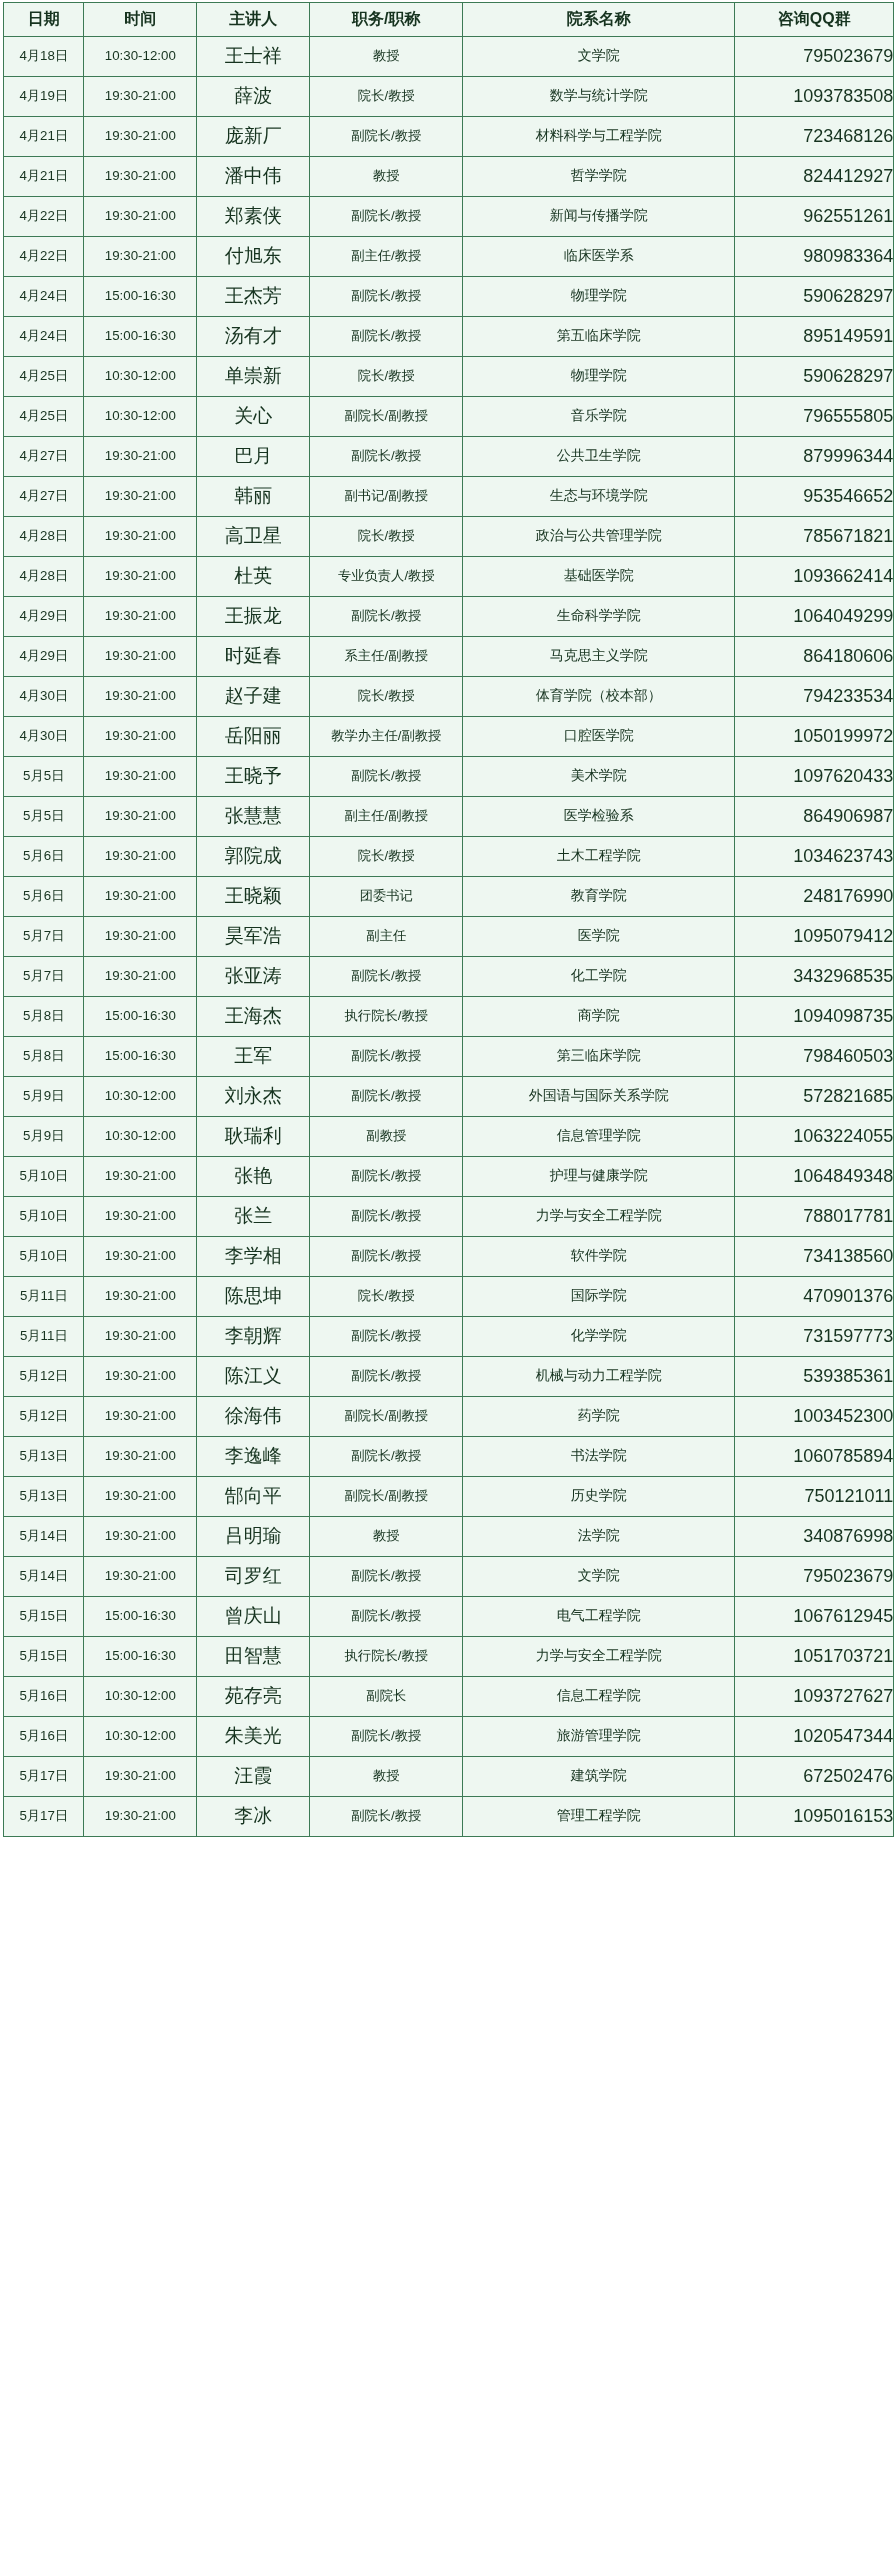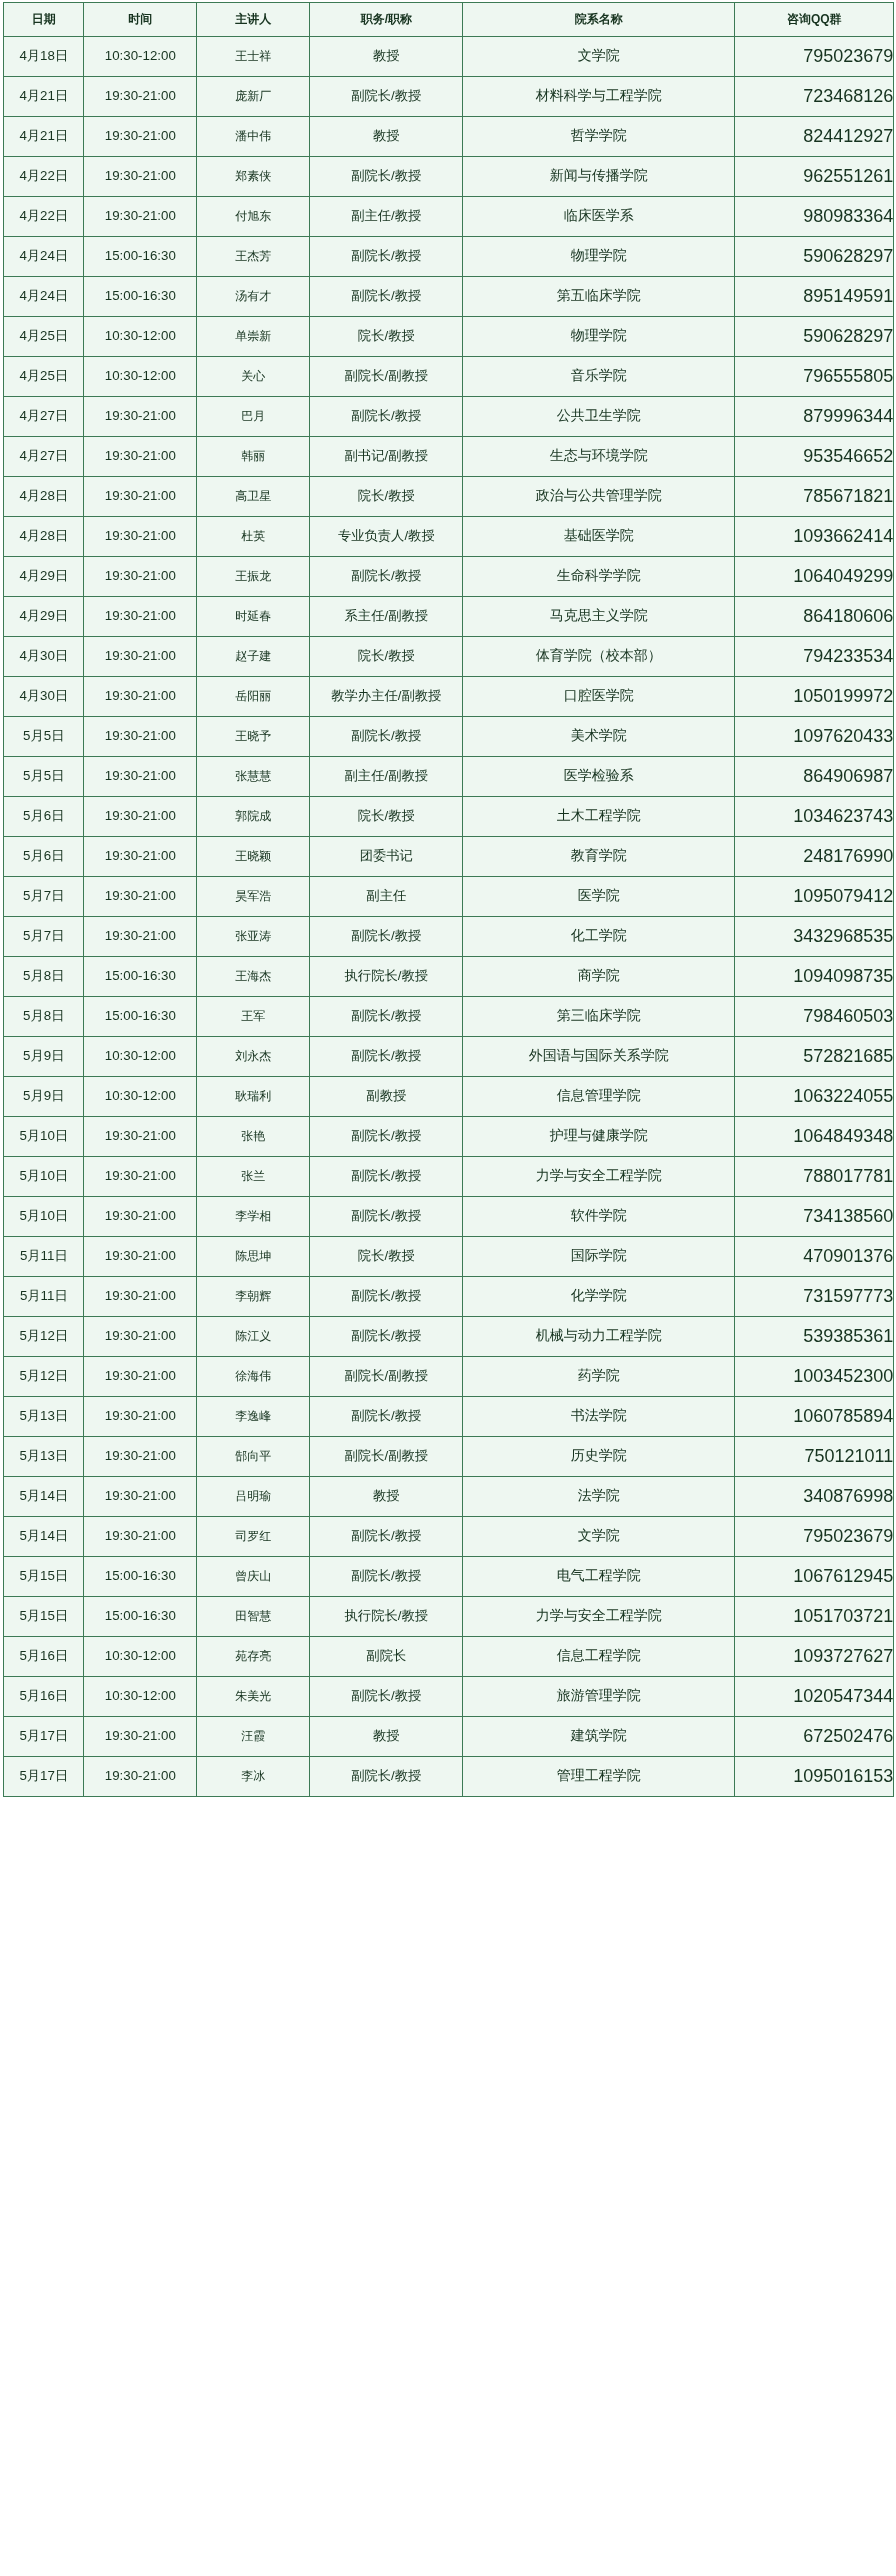--- a/index.html
+++ b/index.html
@@ -37,34 +37,34 @@
     vertical-align: middle;
     color: #16331f;
     background: #eef7f1;
     padding: 0;
     height: 39px;
     line-height: 1.25;
     overflow: hidden;
     white-space: nowrap;
   }
   table.schedule thead th {
-    font-size: 12px;
+    font-size: 16px;
     font-weight: bold;
     height: 33px;
   }
   table.schedule tbody td {
     font-size: 14px;
     font-weight: normal;
   }
   table.schedule tbody td.date,
   table.schedule tbody td.time {
     font-size: 13.3px;
   }
   table.schedule tbody td.name {
-    font-size: 12px;
+    font-size: 19px;
   }
   table.schedule tbody td.qq {
     font-size: 18px;
     text-align: right;
   }
   table.schedule tbody td.dept {
     font-size: 14px;
     margin-top: 20px;
   }
   table.schedule tbody td.role {
@@ -97,20 +97,28 @@
     <tbody id="schedule-body">
         <tr>
           <td class="date">4月18日</td>
           <td class="time">10:30-12:00</td>
           <td class="name">王士祥</td>
           <td class="role">教授</td>
           <td class="dept">文学院</td>
           <td class="qq">795023679</td>
         </tr>
         <tr>
+          <td class="date">4月19日</td>
+          <td class="time">19:30-21:00</td>
+          <td class="name">薛波</td>
+          <td class="role">院长/教授</td>
+          <td class="dept">数学与统计学院</td>
+          <td class="qq">1093783508</td>
+        </tr>
+        <tr>
           <td class="date">4月21日</td>
           <td class="time">19:30-21:00</td>
           <td class="name">庞新厂</td>
           <td class="role">副院长/教授</td>
           <td class="dept">材料科学与工程学院</td>
           <td class="qq">723468126</td>
         </tr>
         <tr>
           <td class="date">4月21日</td>
           <td class="time">19:30-21:00</td>

